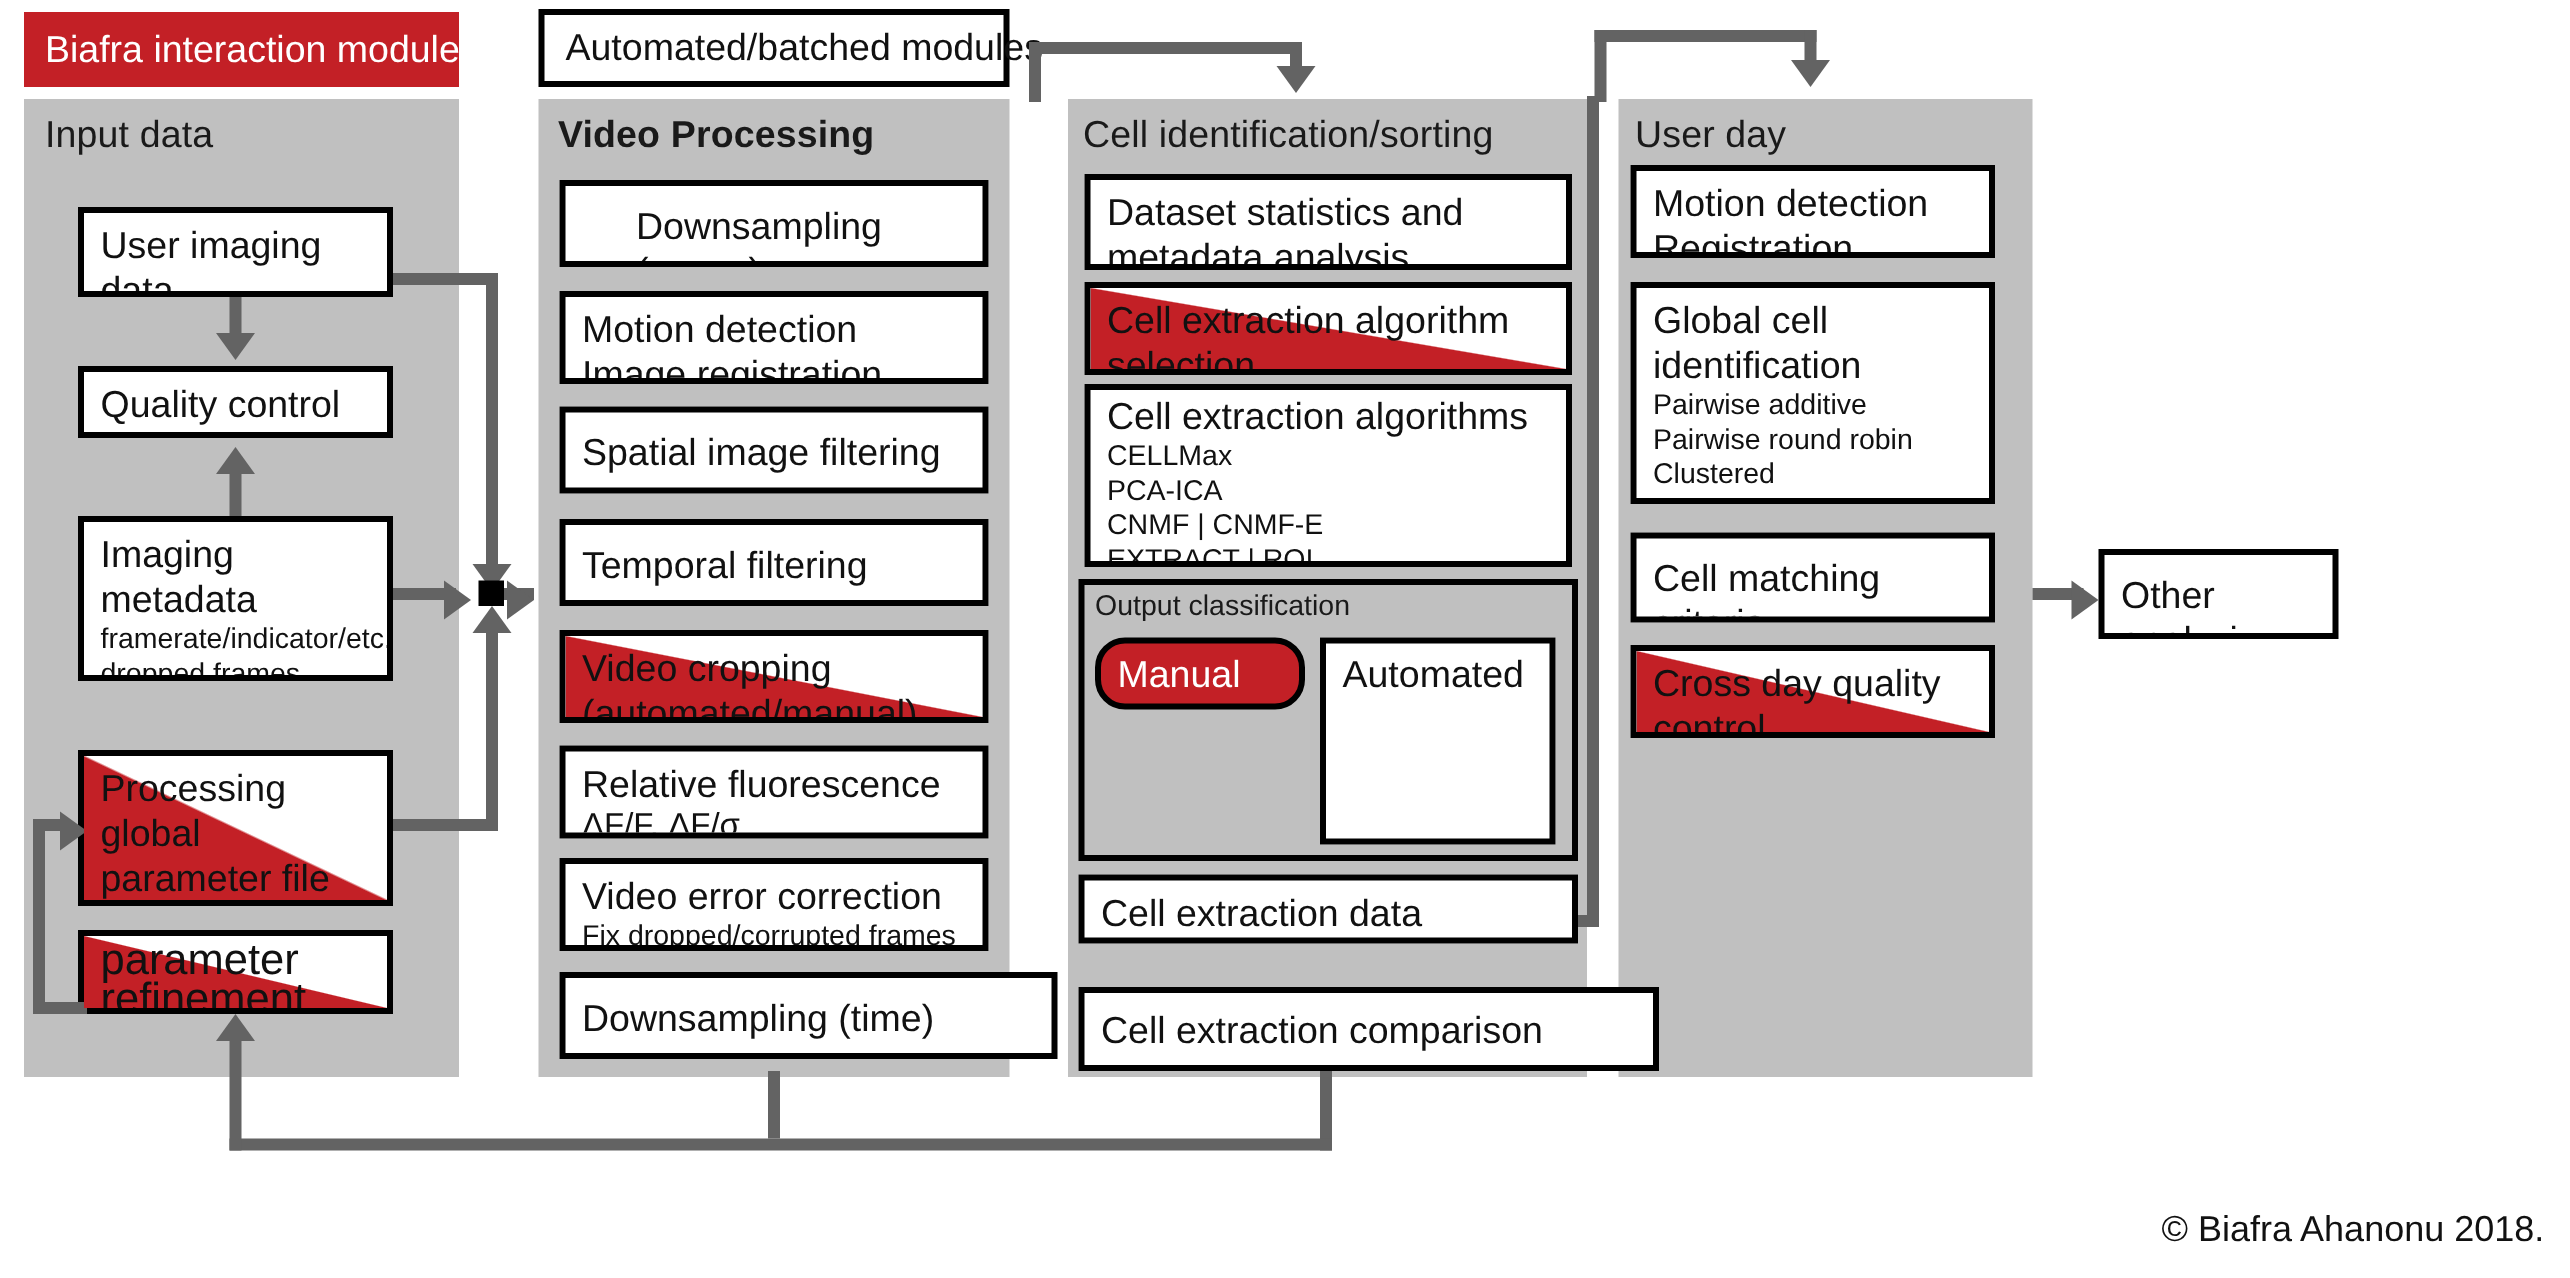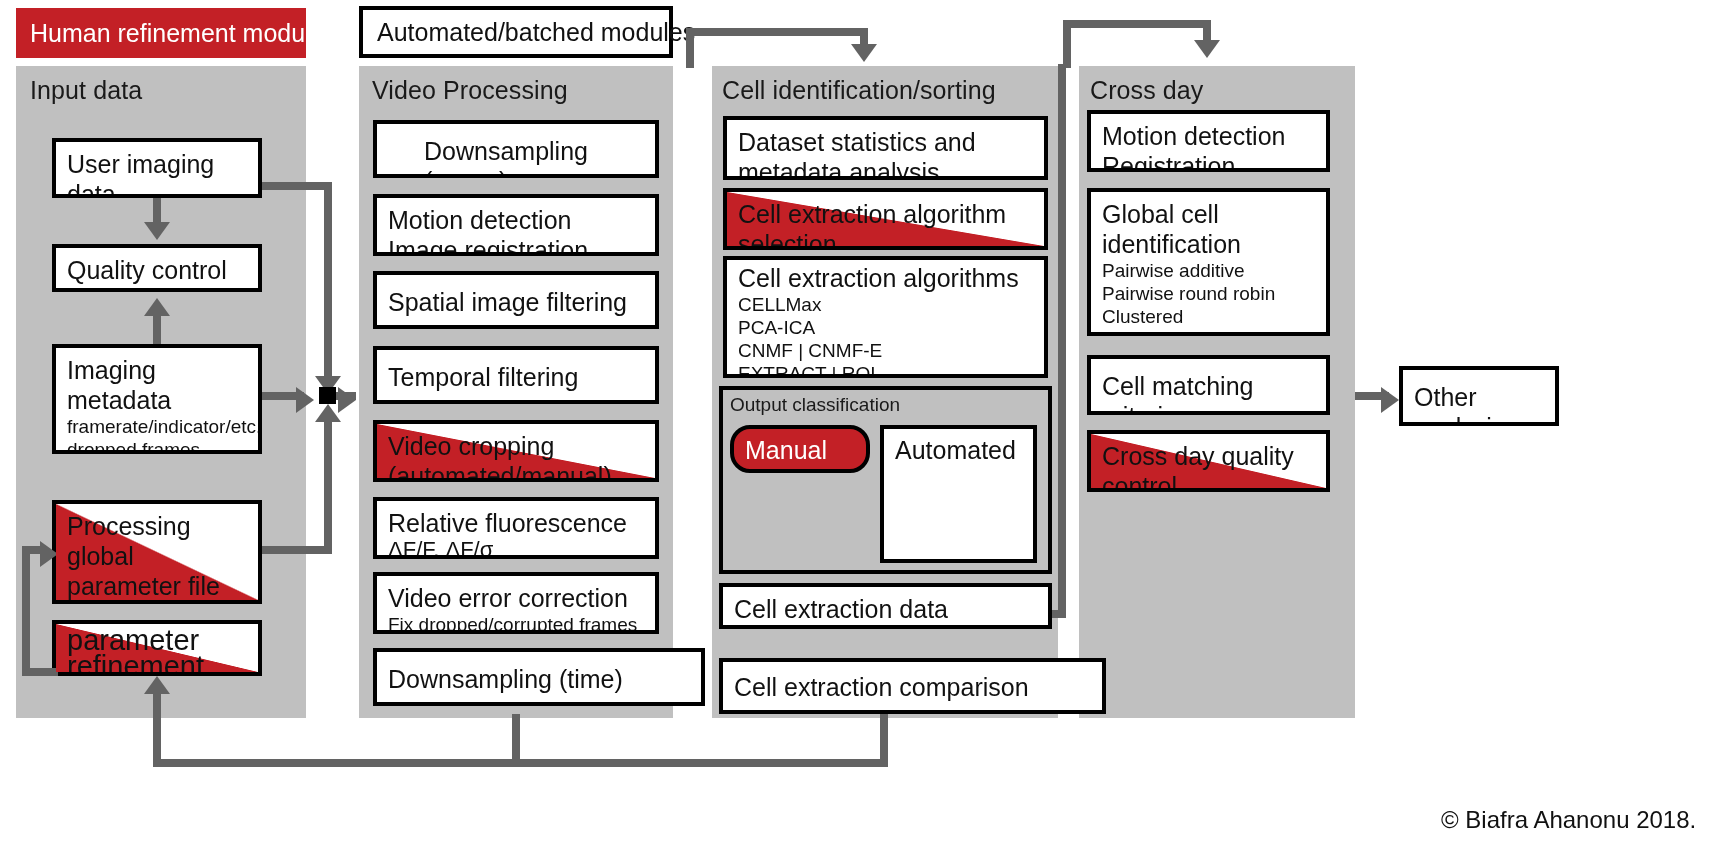--- a/index.html
+++ b/index.html
@@ -105,37 +105,37 @@
     color:#1a1a1a;
     white-space:nowrap;
   }
 </style>
 </head>
 <body>
 
 <div id="canvas" style="--red:#c32026;">
 
   <div class="legend human" style="left:16px;top:8px;width:290px;height:50px;">
-    <span>Human refinement modules</span>
+    <span>Biafra interaction modules</span>
   </div>
   <div class="legend auto" style="left:359px;top:6px;width:314px;height:52px;">
     <span>Automated/batched modules</span>
   </div>
 
   <div class="col" style="left:16px;top:66px;width:290px;height:652px;"></div>
   <div class="col-title" style="left:30px;top:76px;">Input data</div>
 
   <div class="col" style="left:359px;top:66px;width:314px;height:652px;"></div>
-  <div class="col-title" style="left:372px;top:76px;">Video Processing</div>
+  <div class="col-title" style="left:372px;top:76px;font-weight:bold;">Video Processing</div>
 
   <div class="col" style="left:712px;top:66px;width:346px;height:652px;"></div>
   <div class="col-title" style="left:722px;top:76px;">Cell identification/sorting</div>
 
   <div class="col" style="left:1079px;top:66px;width:276px;height:652px;"></div>
-  <div class="col-title" style="left:1090px;top:76px;">Cross day</div>
+  <div class="col-title" style="left:1090px;top:76px;">User day</div>
 
   <div class="ln" style="left:686px;top:28px;width:8px;height:40px;"></div>
   <div class="ln" style="left:686px;top:28px;width:182px;height:8px;"></div>
   <div class="ln" style="left:860px;top:28px;width:8px;height:18px;"></div>
   <div class="arrow down" style="left:851px;top:44px;"></div>
 
   <div class="ln" style="left:1063px;top:20px;width:8px;height:48px;"></div>
   <div class="ln" style="left:1063px;top:20px;width:148px;height:8px;"></div>
   <div class="ln" style="left:1203px;top:20px;width:8px;height:22px;"></div>
   <div class="arrow down" style="left:1194px;top:40px;"></div>

